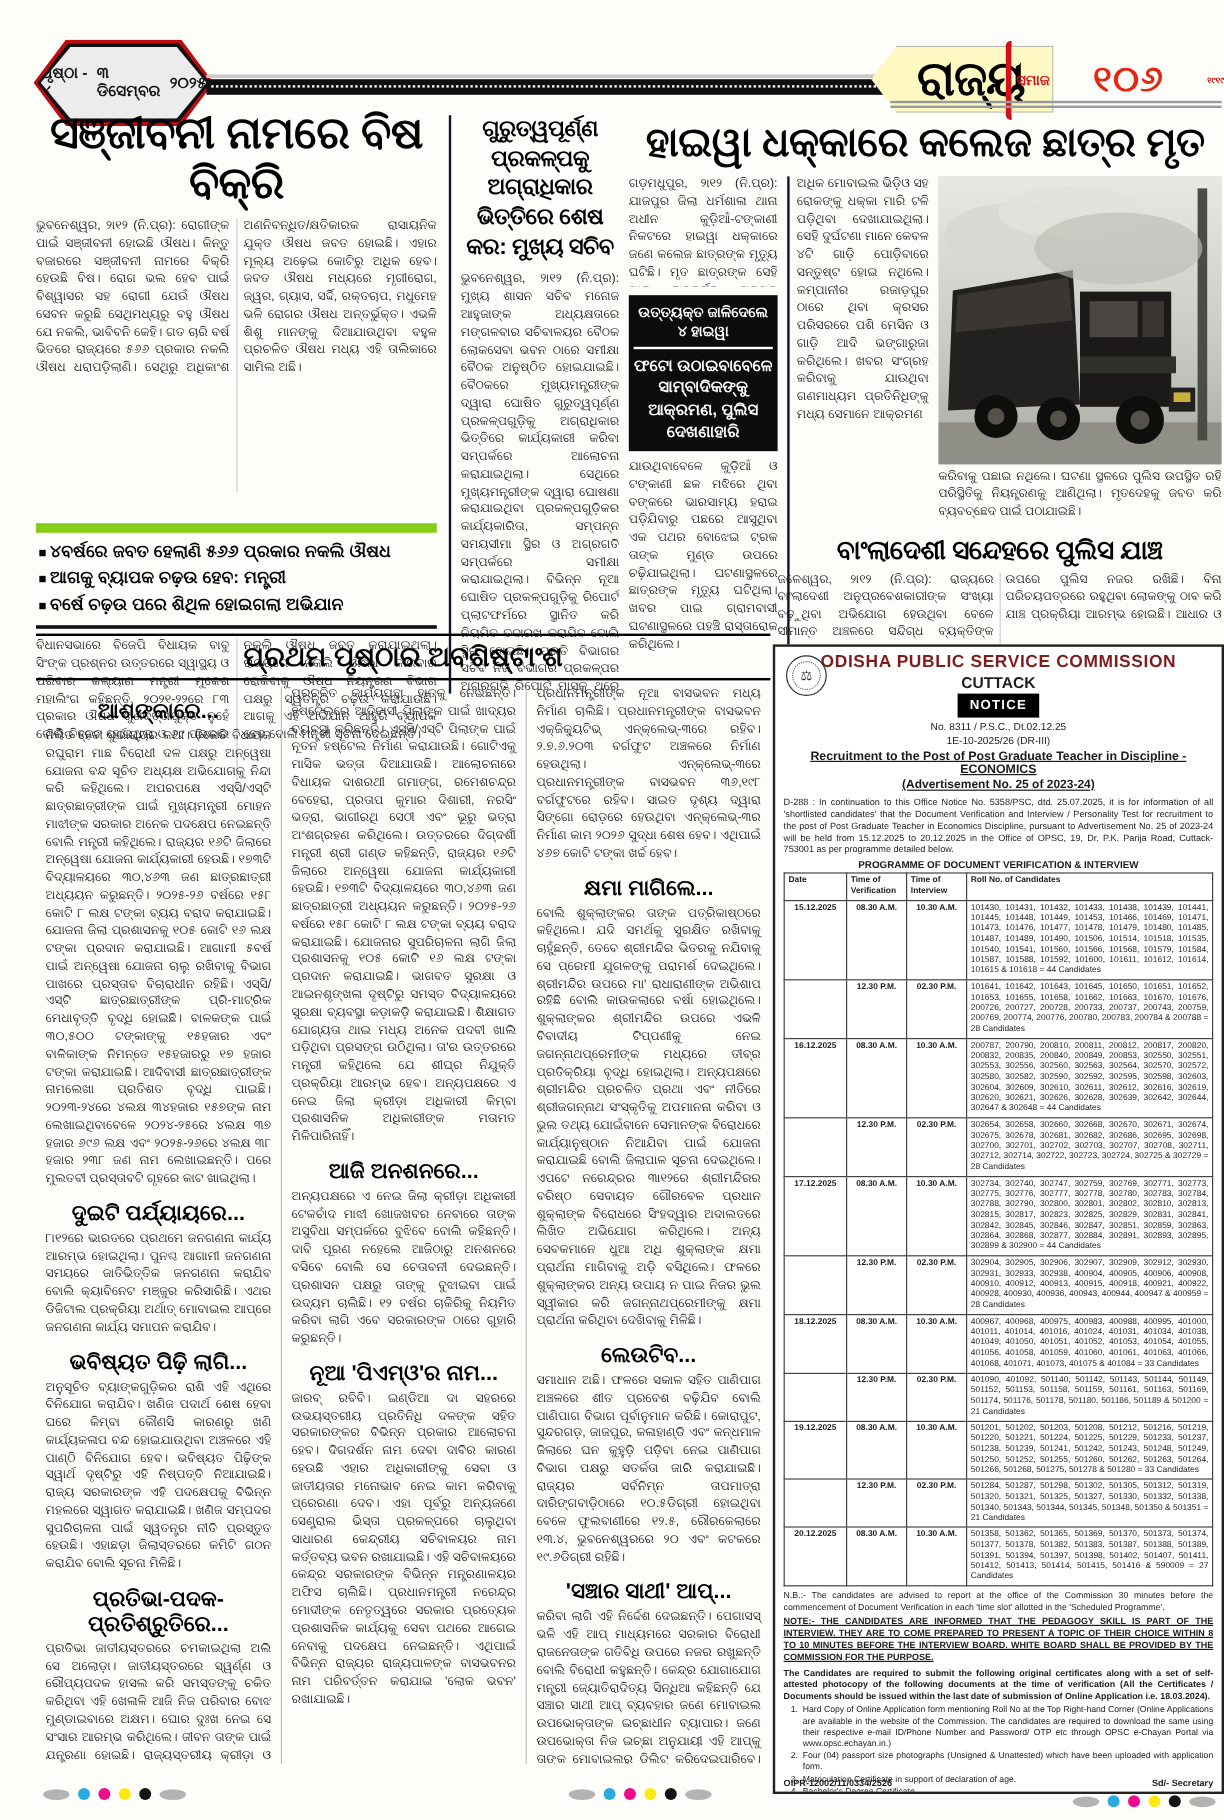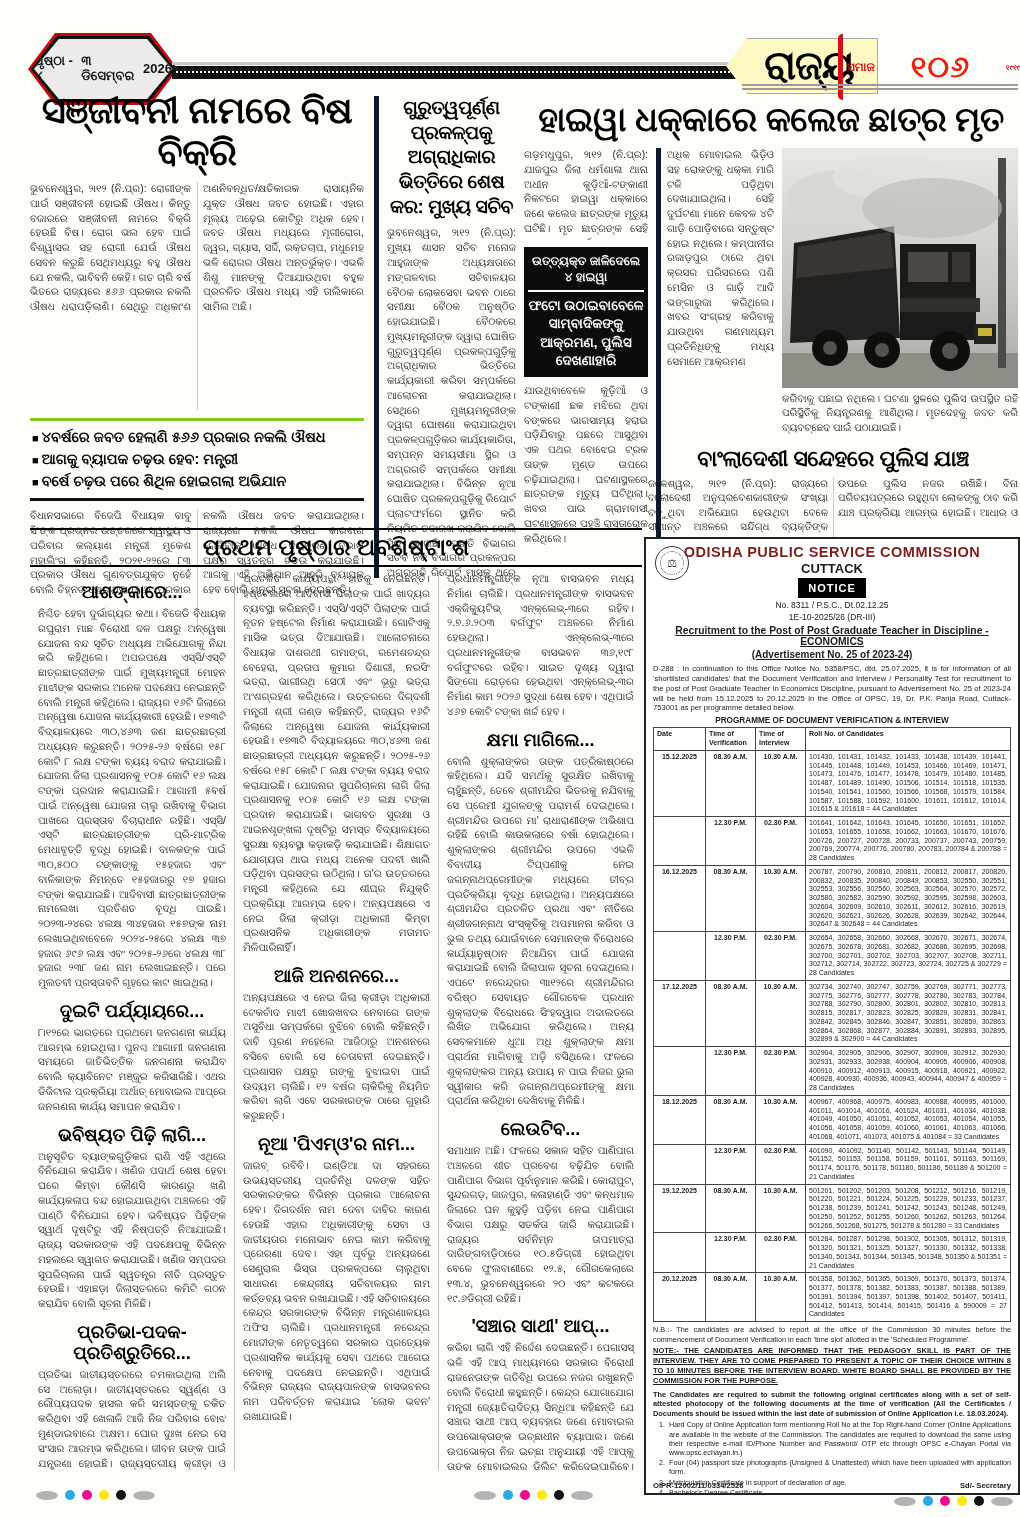--- a/index.html
+++ b/index.html
@@ -27,27 +27,27 @@
   .bracket.r { border-left:none; border-radius:0 12px 12px 0; }
   .logo-mid { display:flex; flex-direction:row; align-items:center; justify-content:center; line-height:1;gap:36px; }
   .logo-name { font-size:12px; font-weight:bold; color:#d2101b; }
   .logo-num { font-size:30px; font-weight:900; color:#e8250f; letter-spacing:1px; }
   .logo-sub { font-size:7px; font-weight:bold; color:#b00; }
   .rule-double { position:absolute; left:742px; top:84px; width:276px; height:6px; border-top:2px solid #9a9a9a; border-bottom:2px solid #9a9a9a; }
 
   
   .headline { font-weight:900; color:#000; text-align:center; letter-spacing:-0.5px; }
   .art-body { font-size:10.4px; line-height:1.42; text-align:justify; color:#1f1f1f; overflow:hidden; }
-  .vrule { border-left:5px solid #0f172a; }
+  .vrule { border-left:2px solid #0f172a; }
 
   
   .art1 { position:absolute; left:30px; top:90px; width:334px; }
   .art1 .headline { font-size:37px; margin-bottom:8px; }
   .art1-cols { columns:2; column-gap:12px; column-rule:1px solid #ccc; height:228px; }
-  .bullet-box { border-top:3px solid #84cc16; border-bottom:3px solid #111; padding:6px 2px; margin:8px 0 8px; }
+  .bullet-box { border-top:8px solid #84cc16; border-bottom:3px solid #111; padding:6px 2px; margin:26px 0 8px; }
   .bullet-box li { list-style:none; font-size:14.5px; font-weight:800; line-height:1.5; color:#050505; }
   .bullet-box li::before { content:"■ "; font-size:11px; }
   .art1-cols2 { columns:2; column-gap:12px; column-rule:1px solid #ccc; height:118px; }
 
   
   .art2 { position:absolute; left:374px; top:96px; width:142px; padding-left:8px; }
   .art2 .headline { font-size:19px; line-height:1.3; margin-bottom:7px; }
   .art2 .art-body { height:352px; }
 
   
@@ -116,21 +116,21 @@
 <body>
 
 <div class="page">
 
   <div class="badge-wrap">
     <div class="badge-red"></div>
     <div class="badge-black"></div>
     <div class="badge-inner">
       <span>ପୃଷ୍ଠା - ୪</span>
       <span>୩ ଡିସେମ୍ବର</span>
-      <span>2026</span>
+      <span>୨୦୨୫</span>
     </div>
   </div>
   <div class="topbar-shadow"></div>
   <div class="topbar">
       <div class="dots"></div>
     </div>
   <div class="state-banner">
     <span>ରାଜ୍ୟ</span>
   </div>
   <div class="logo">

